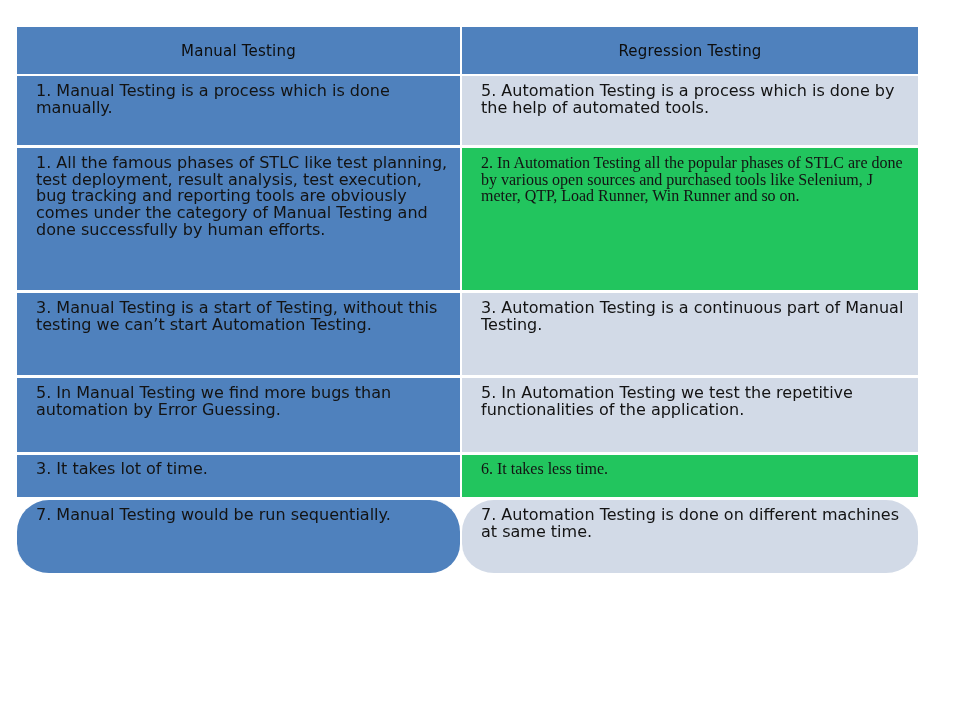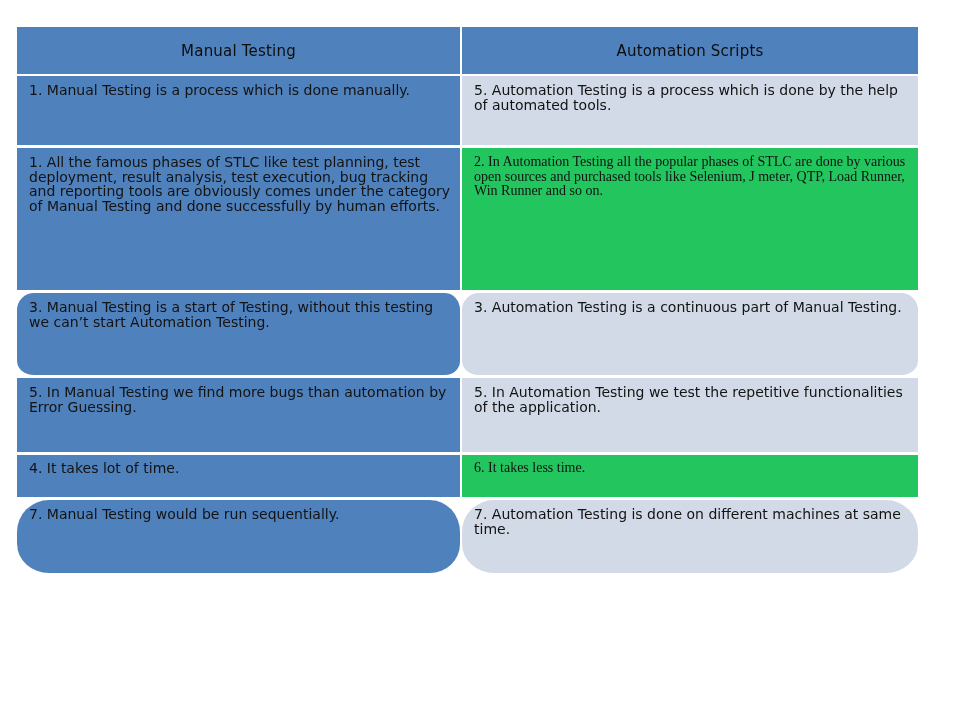--- a/index.html
+++ b/index.html
@@ -38,81 +38,81 @@
     height: 47px;
     padding: 0 6px;
     border-top: 2px solid #ffffff;
     border-bottom: 2px solid #ffffff;
     letter-spacing: 0.2px;
   }
   thead th.th-left  { border-right: 2px solid #ffffff; }
 
   
   tbody td {
-    font-size: 14px;
+    font-size: 16px;
     line-height: 1.04;
     color: #131313;
     vertical-align: top;
-    padding: 7px 9px 9px 12px;
+    padding: 7px 9px 9px 19px;
     border-bottom: 3px solid #ffffff;
     word-wrap: break-word;
     margin-left: 48px;
   }
   tbody td.cell-left {
     background: #4F81BD;
     border-right: 2px solid #ffffff;
   }
   tbody tr.row-odd  td.cell-right { background: #D2DAE7; }
   tbody tr.row-even td.cell-right { background: #22c55e; font-family: Liberation Serif, serif; }
 
   
   tbody tr.r1 td { height: 53px; }
   tbody tr.r2 td { height: 126px; }
-  tbody tr.r3 td { height: 66px; border-radius: 17px; }
+  tbody tr.r3 td { height: 66px; }
   tbody tr.r4 td { height: 56px; }
   tbody tr.r5 td { height: 58px; }
   tbody tr.r6 td { height: 30px; }
   tbody tr.r7 td { height: 57px; border-radius: 32px; }
   tbody tr.r8 td { height: 54px; border-bottom: none; }
 
   tbody tr.r6 td { padding-top: 6px; padding-bottom: 6px; }
 </style>
 </head>
 <body>
 
 <table id="comparison-table">
   <colgroup>
     <col class="col-left">
     <col class="col-right">
   </colgroup>
   <thead>
     <tr>
       <th class="th-left">Manual  Testing</th>
-      <th class="th-right">Automation  Scripts</th>
+      <th class="th-right">Regression  Testing</th>
     </tr>
   </thead>
   <tbody>
     <tr class="r1 row-odd">
       <td class="cell-left">1. Manual Testing is a process which is done manually.</td>
       <td class="cell-right">5. Automation Testing is a process which is done by the help of automated tools.</td>
     </tr>
     <tr class="r2 row-even">
       <td class="cell-left">1. All the famous phases of STLC like test planning, test deployment, result analysis, test execution, bug tracking and reporting tools are obviously comes under the category of Manual Testing and done successfully by human efforts.</td>
       <td class="cell-right">2. In Automation Testing all the popular phases of STLC are done by various open sources and purchased tools like Selenium, J meter, QTP, Load Runner, Win Runner and so on.</td>
     </tr>
     <tr class="r3 row-odd">
       <td class="cell-left">3. Manual Testing is a start of Testing, without this testing we can’t start Automation Testing.</td>
       <td class="cell-right">3. Automation Testing is a continuous part of Manual Testing.</td>
     </tr>
     <tr class="r5 row-odd">
       <td class="cell-left">5. In Manual Testing we find more bugs than automation by Error Guessing.</td>
       <td class="cell-right">5. In Automation Testing we test the repetitive functionalities of the application.</td>
     </tr>
     <tr class="r6 row-even">
-      <td class="cell-left">4. It takes lot of time.</td>
+      <td class="cell-left">3. It takes lot of time.</td>
       <td class="cell-right">6. It takes less time.</td>
     </tr>
     <tr class="r7 row-odd">
       <td class="cell-left">7. Manual Testing would be run sequentially.</td>
       <td class="cell-right">7. Automation Testing is done on different machines at same time.</td>
     </tr>
   </tbody>
 </table>
 
 </body></html>

